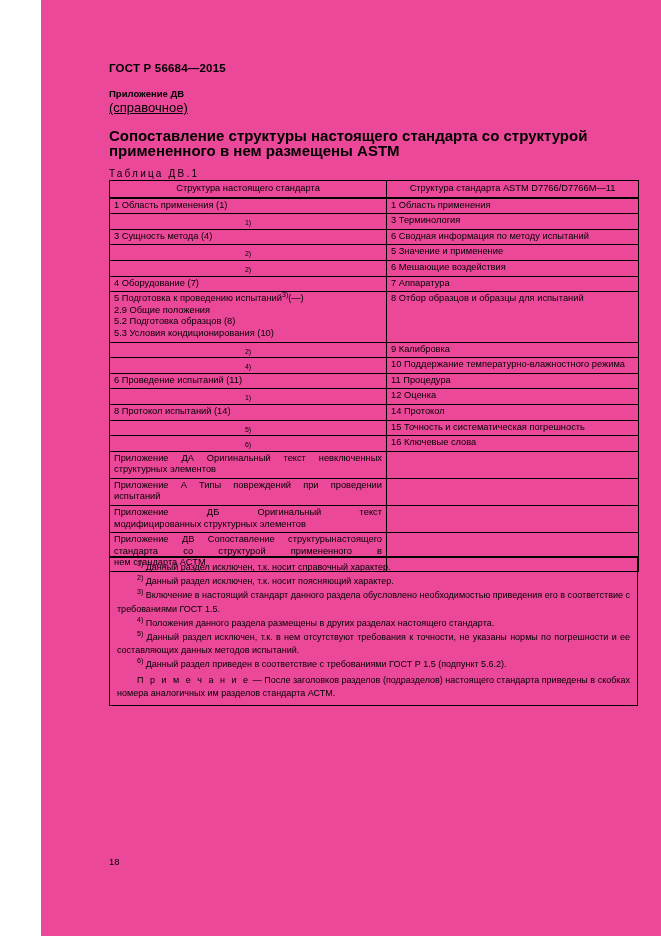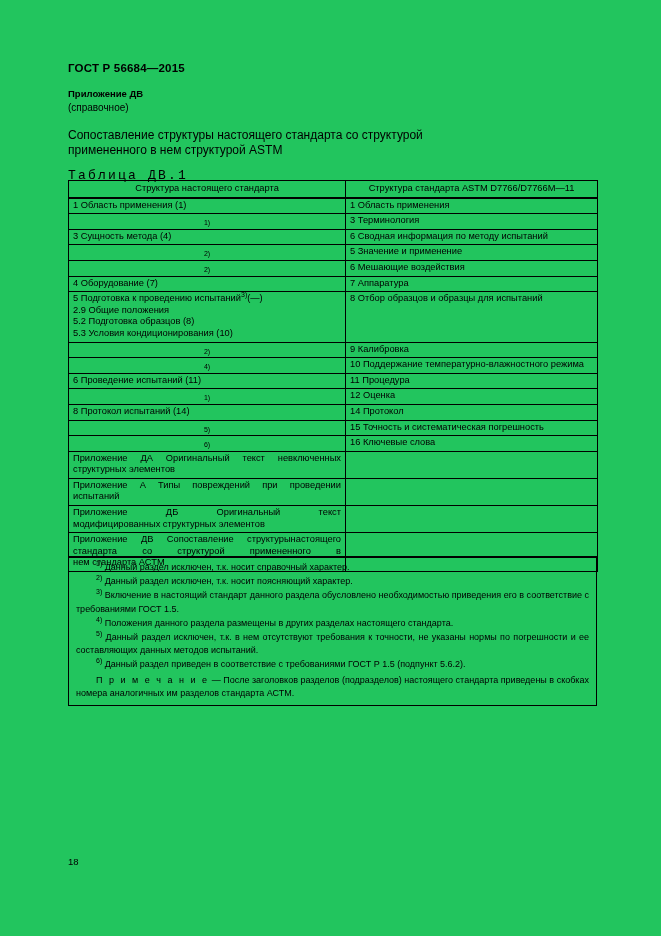--- a/index.html
+++ b/index.html
@@ -11,21 +11,22 @@
     width: 661px;
     height: 936px;
     position: relative;
     font-family: "Liberation Sans", sans-serif;
     color: #000000;
     overflow: hidden;
   }
   .page {
     position: absolute;
     inset: 0;
-    background: #22c55e;
+    background: #ec4899;
+    margin-left: 41px;
   }
 
   
   .running-head {
     position: absolute;
     left: 68px;
     top: 62px;
     font-size: 11.5px;
     font-weight: bold;
     letter-spacing: 0.2px;
@@ -37,39 +38,39 @@
     left: 68px;
     top: 86px;
     width: 529px;
   }
   .annex-title {
     font-size: 9.5px;
     font-weight: bold;
     line-height: 15px;
   }
   .annex-sub {
-    font-size: 10px;
+    font-size: 13px;
     font-weight: normal;
     line-height: 14px;
+    text-decoration: underline;
   }
   .doc-title {
     margin-top: 13px;
-    font-size: 12px;
-    font-weight: normal;
+    font-size: 15px;
+    font-weight: bold;
     line-height: 15px;
   }
 
   
   .table-caption {
     position: absolute;
     left: 68px;
     top: 168px;
-    font-size: 13px;
+    font-size: 10px;
     letter-spacing: 2.2px;
-    font-family: Liberation Mono, monospace;
   }
 
   
   .cmp-table {
     position: absolute;
     left: 68px;
     top: 180px;
     width: 529px;
     border-collapse: collapse;
     table-layout: fixed;
@@ -166,21 +167,21 @@
 
 <div class="page">
 
   <div class="running-head">ГОСТ Р 56684—2015</div>
 
   <div class="annex-block">
     <div class="annex-title">Приложение ДВ</div>
     <div class="annex-sub">(справочное)</div>
     <div class="doc-title">
       <div>Сопоставление структуры настоящего стандарта со структурой</div>
-      <div>примененного в нем структурой ASTM</div>
+      <div>примененного в нем размещены ASTM</div>
     </div>
   </div>
 
   <div class="table-caption">Таблица ДВ.1</div>
 
   <table class="cmp-table">
     <colgroup>
         <col class="c1">
         <col class="c2">
       </colgroup>

